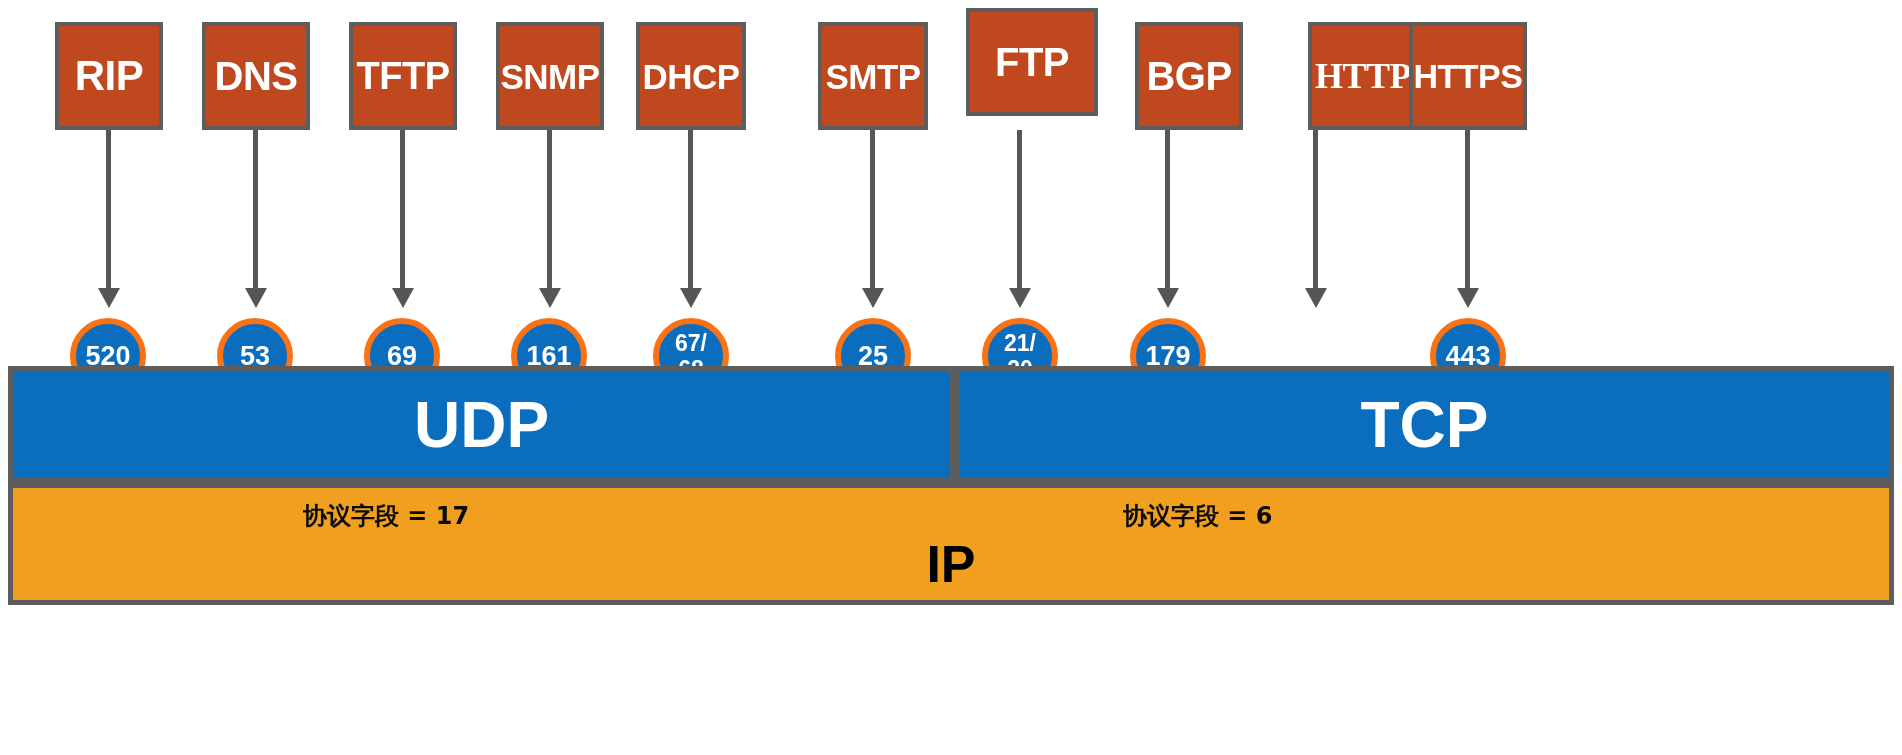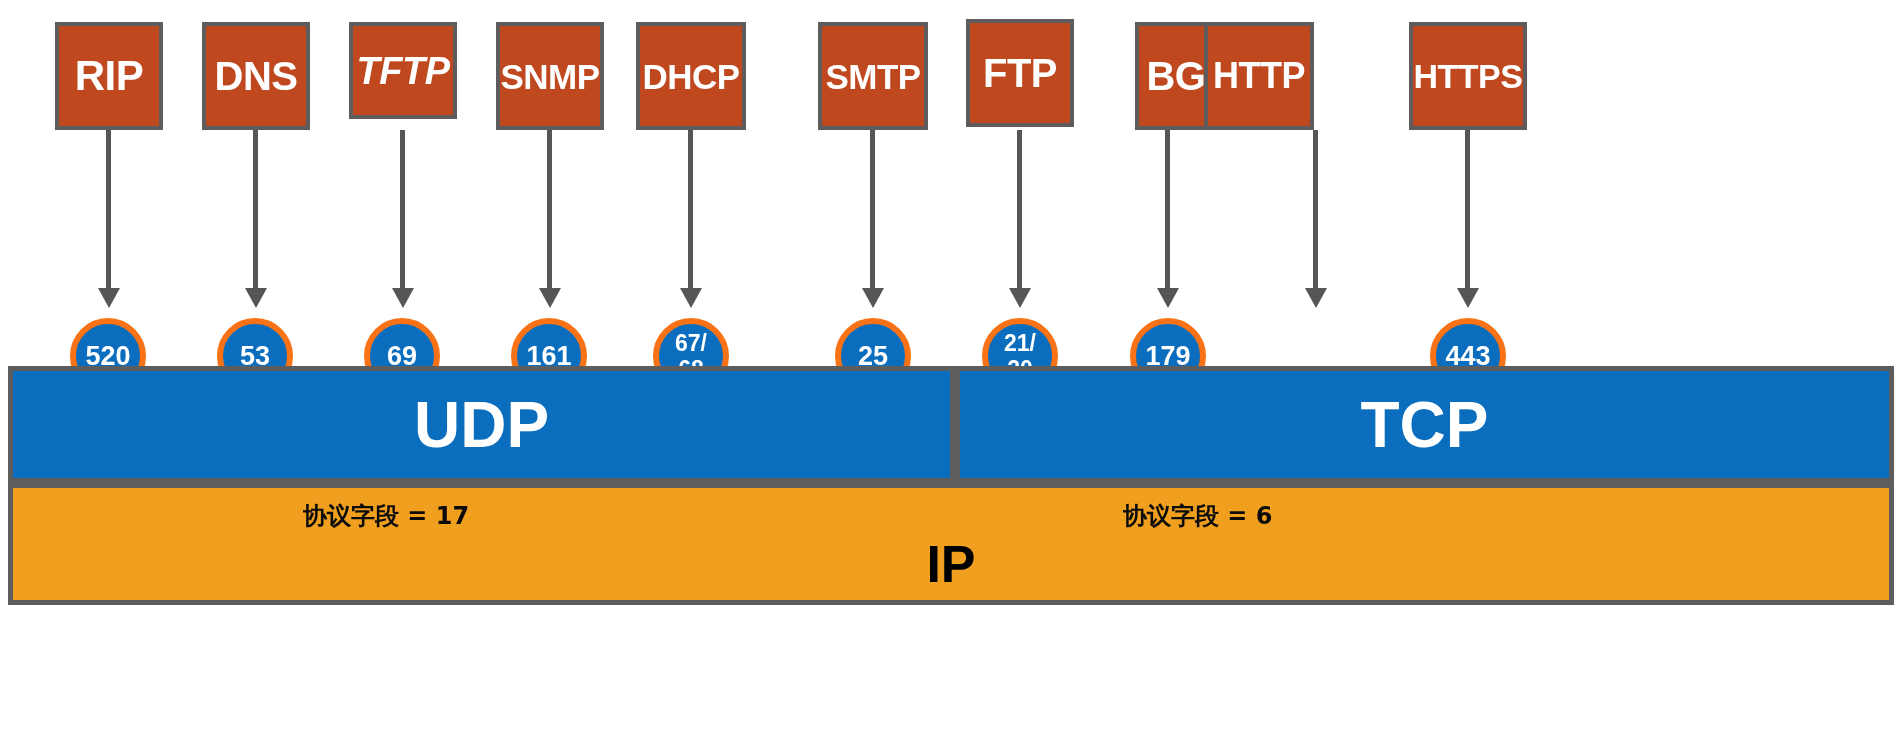--- a/index.html
+++ b/index.html
@@ -61,21 +61,21 @@
 
   <div class="proto-box" style="left:202px;top:22px;width:108px;height:108px;">
     <span class="plabel" style="font-size:40px;">DNS</span>
   </div>
   <div class="arrow-line" style="left:253px;top:130px;height:160px;"></div>
   <div class="arrow-head" style="left:245px;top:288px;"></div>
   <div class="port-circle" style="left:217px;top:318px;">
     <span class="pnum">53</span>
   </div>
 
-  <div class="proto-box" style="left:349px;top:22px;width:108px;height:97px;font-style:italic;">
+  <div class="proto-box" style="left:349px;top:22px;width:108px;height:108px;">
     <span class="plabel" style="font-size:38px;">TFTP</span>
   </div>
   <div class="arrow-line" style="left:400px;top:130px;height:160px;"></div>
   <div class="arrow-head" style="left:392px;top:288px;"></div>
   <div class="port-circle" style="left:364px;top:318px;">
     <span class="pnum">69</span>
   </div>
 
   <div class="proto-box" style="left:496px;top:22px;width:108px;height:108px;">
     <span class="plabel" style="font-size:35px;">SNMP</span>
@@ -98,40 +98,40 @@
 
   <div class="proto-box" style="left:818px;top:22px;width:110px;height:108px;">
     <span class="plabel" style="font-size:35px;">SMTP</span>
   </div>
   <div class="arrow-line" style="left:870px;top:130px;height:160px;"></div>
   <div class="arrow-head" style="left:862px;top:288px;"></div>
   <div class="port-circle" style="left:835px;top:318px;">
     <span class="pnum">25</span>
   </div>
 
-  <div class="proto-box" style="left:966px;top:19px;width:108px;height:108px;">
+  <div class="proto-box" style="left:966px;top:8px;width:132px;height:108px;">
     <span class="plabel" style="font-size:40px;">FTP</span>
   </div>
   <div class="arrow-line" style="left:1017px;top:130px;height:160px;"></div>
   <div class="arrow-head" style="left:1009px;top:288px;"></div>
   <div class="port-circle two" style="left:982px;top:318px;">
     <span class="pnum">21/</span>
     <span class="pnum">20</span>
   </div>
 
   <div class="proto-box" style="left:1113px;top:22px;width:108px;height:108px;margin-left:22px;">
     <span class="plabel" style="font-size:40px;">BGP</span>
   </div>
   <div class="arrow-line" style="left:1165px;top:130px;height:160px;"></div>
   <div class="arrow-head" style="left:1157px;top:288px;"></div>
   <div class="port-circle" style="left:1130px;top:318px;">
     <span class="pnum">179</span>
   </div>
 
-  <div class="proto-box" style="left:1204px;top:22px;width:110px;height:108px;">
+  <div class="proto-box" style="left:1308px;top:22px;width:110px;height:108px;font-family:Liberation Serif, serif;">
     <span class="plabel" style="font-size:36px;">HTTP</span>
   </div>
   <div class="arrow-line" style="left:1313px;top:130px;height:160px;"></div>
   <div class="arrow-head" style="left:1305px;top:288px;"></div>
 
   <div class="proto-box" style="left:1409px;top:22px;width:118px;height:108px;">
     <span class="plabel" style="font-size:34px;">HTTPS</span>
   </div>
   <div class="arrow-line" style="left:1465px;top:130px;height:160px;"></div>
   <div class="arrow-head" style="left:1457px;top:288px;"></div>

